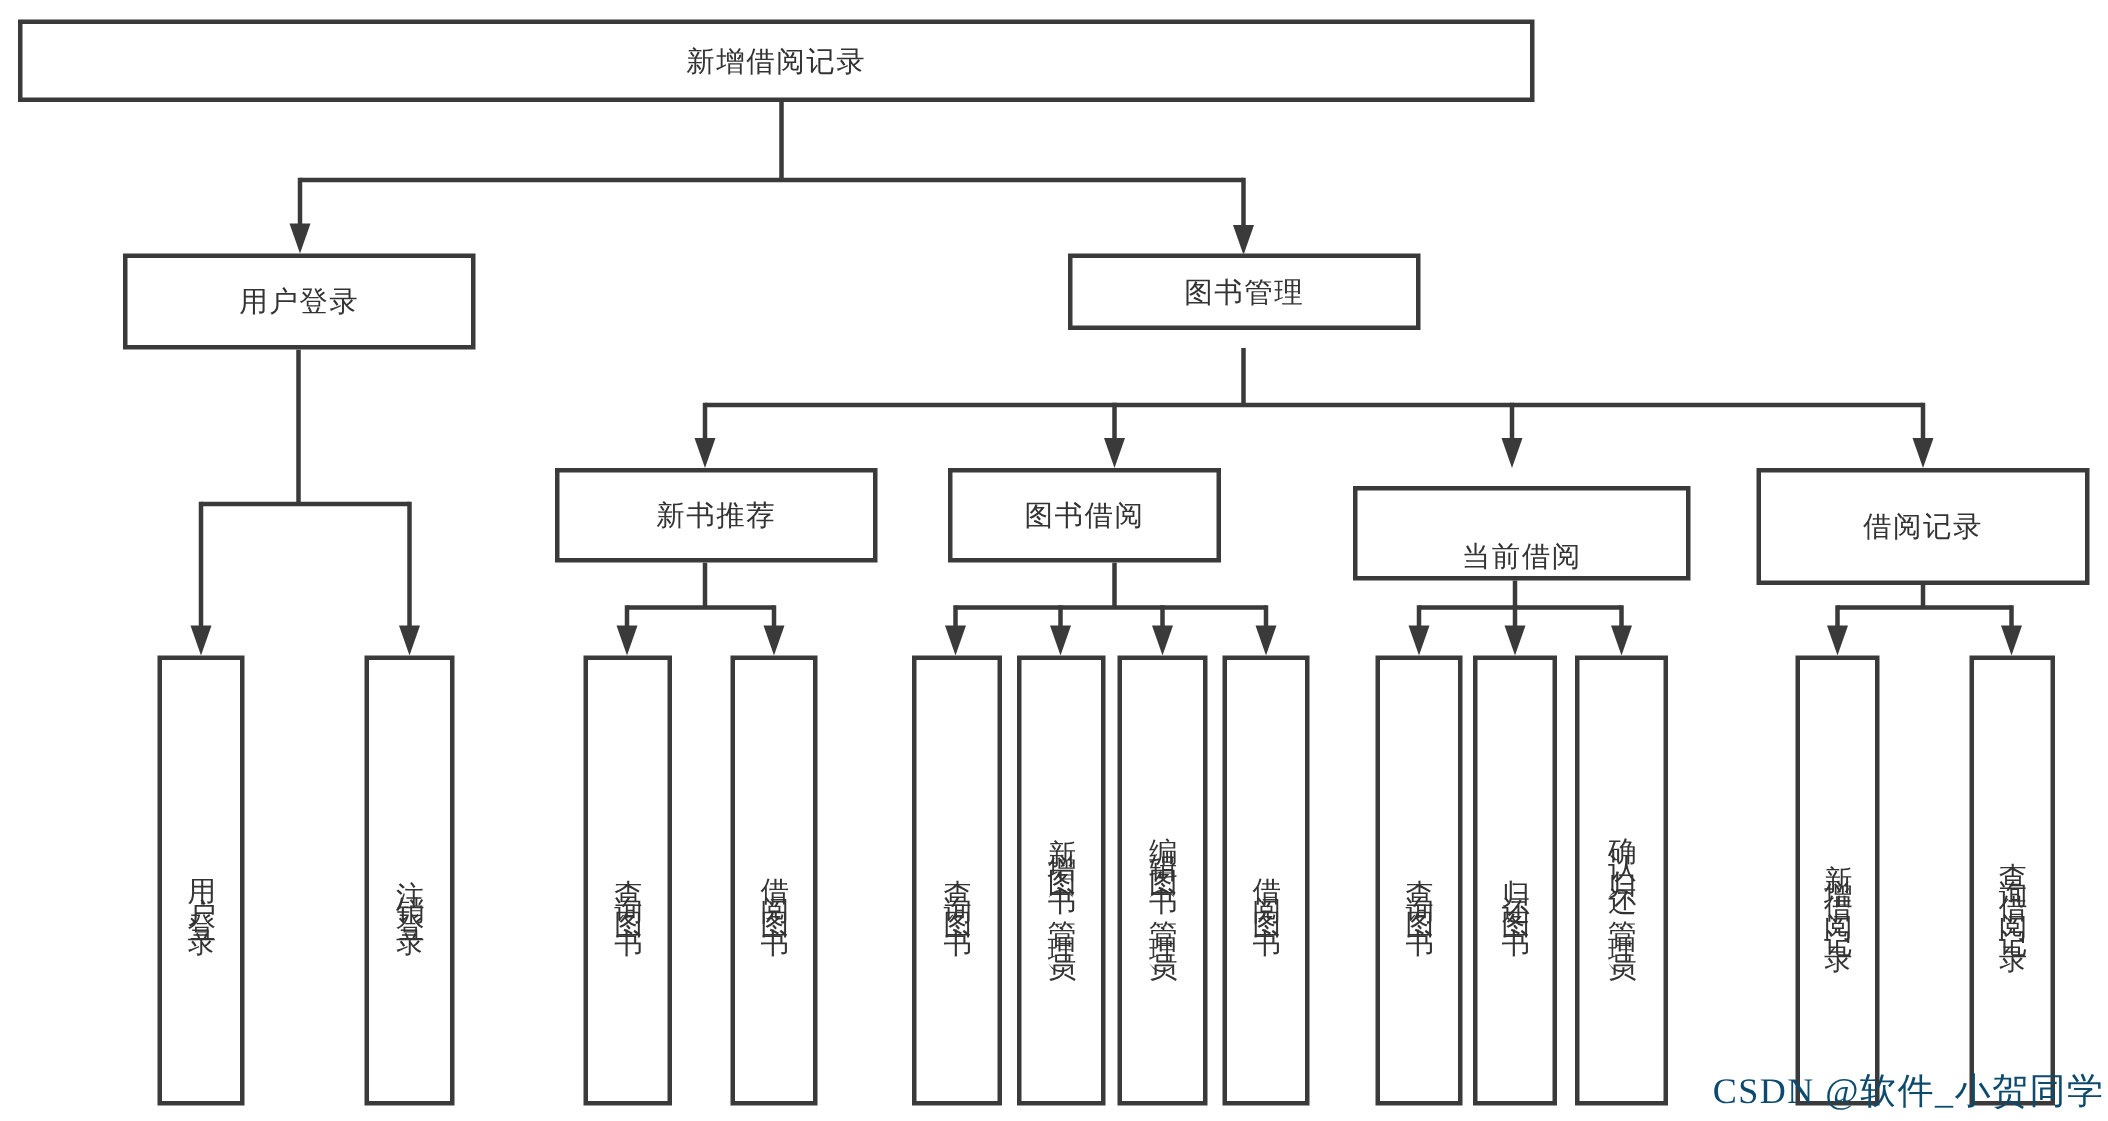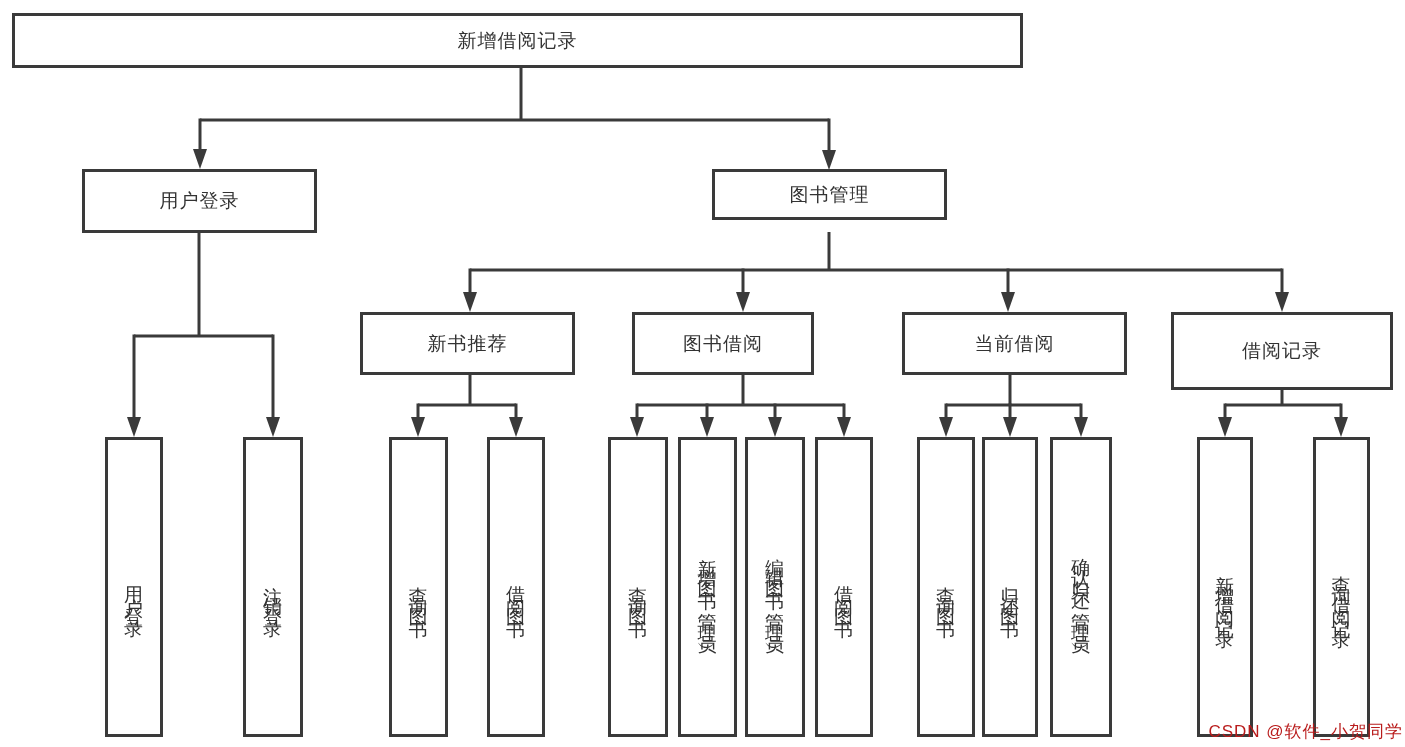--- a/index.html
+++ b/index.html
@@ -38,24 +38,25 @@
     font-size: 19px;
     line-height: 1;
     letter-spacing: 11px;
     margin-bottom: -11px;
   }
   .watermark {
     position: absolute;
     right: 2px;
     bottom: 4px;
     z-index: 2;
-    font-size: 17px;
+    font-size: 24px;
     letter-spacing: 1px;
-    color: #b91c1c;
+    color: #0c4a6e;
     white-space: nowrap;
+    font-family: Liberation Serif, serif;
   }
 </style>
 </head>
 <body>
 
 <div class="stage">
 
   <svg class="connectors" width="1405" height="747" viewBox="0 0 1405 747" xmlns="http://www.w3.org/2000/svg">
     <g stroke="#3a3a3a" stroke-width="3" fill="none">
 
@@ -126,27 +127,27 @@
     <span>新增借阅记录</span>
   </div>
 
   <div class="node hnode" style="left:82px; top:169px; width:235px; height:64px;">
     <span>用户登录</span>
   </div>
   <div class="node hnode" style="left:712px; top:169px; width:235px; height:51px;">
     <span>图书管理</span>
   </div>
 
-  <div class="node hnode" style="left:360px; top:312px; width:215px; height:63px;">
+  <div class="node hnode" style="left:370px; top:312px; width:215px; height:63px;">
     <span>新书推荐</span>
   </div>
   <div class="node hnode" style="left:632px; top:312px; width:182px; height:63px;">
     <span>图书借阅</span>
   </div>
-  <div class="node hnode" style="left:902px; top:312px; width:225px; height:63px;">
+  <div class="node hnode" style="left:902px; top:324px; width:225px; height:63px;align-items:flex-end;">
     <span>当前借阅</span>
   </div>
   <div class="node hnode" style="left:1171px; top:312px; width:222px; height:78px;">
     <span>借阅记录</span>
   </div>
 
   <div class="node vnode" style="left:105px; top:437px; width:58px; height:300px;">
     <span>用户登录</span>
   </div>
   <div class="node vnode" style="left:243px; top:437px; width:60px; height:300px;">

